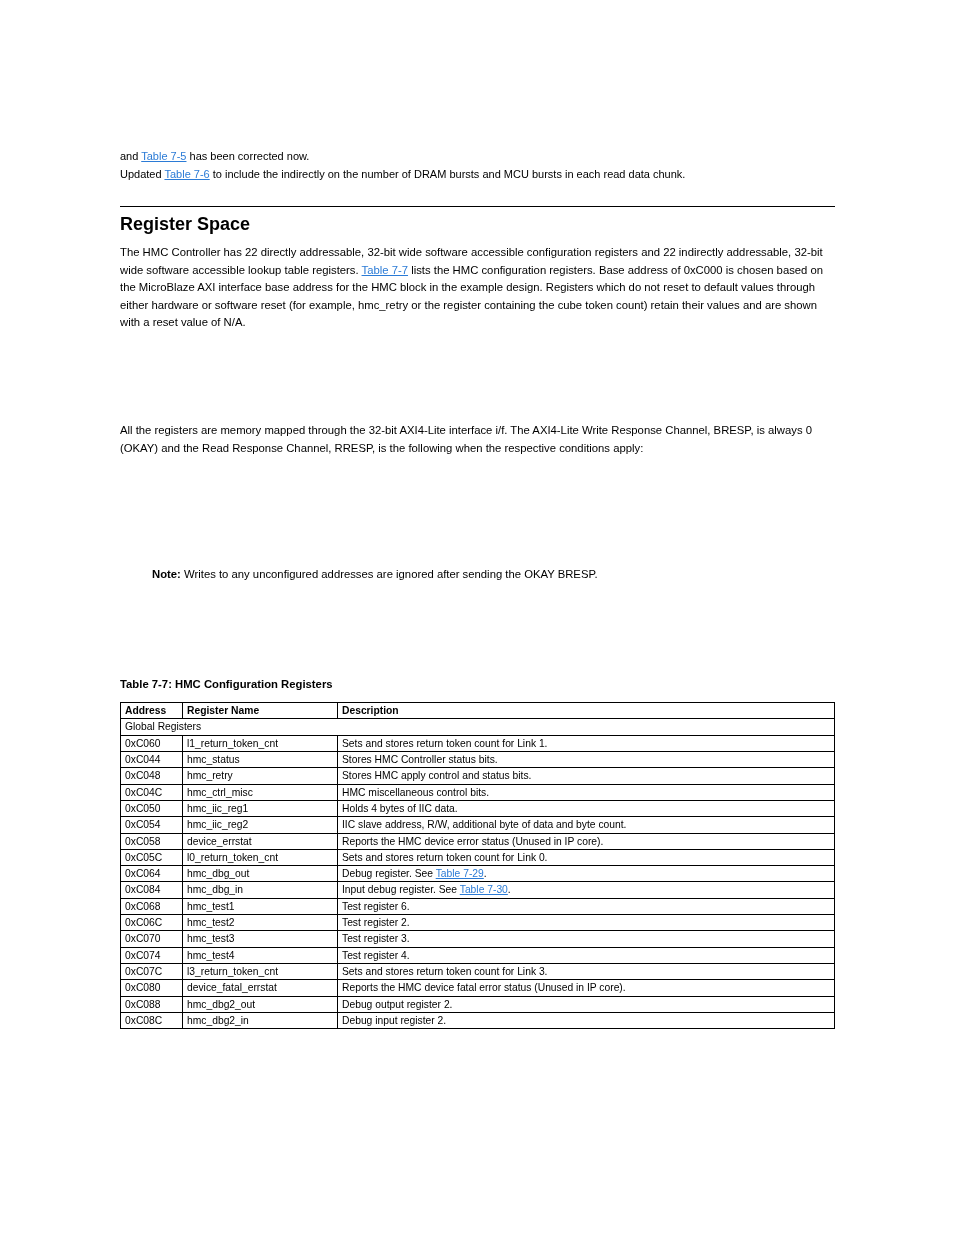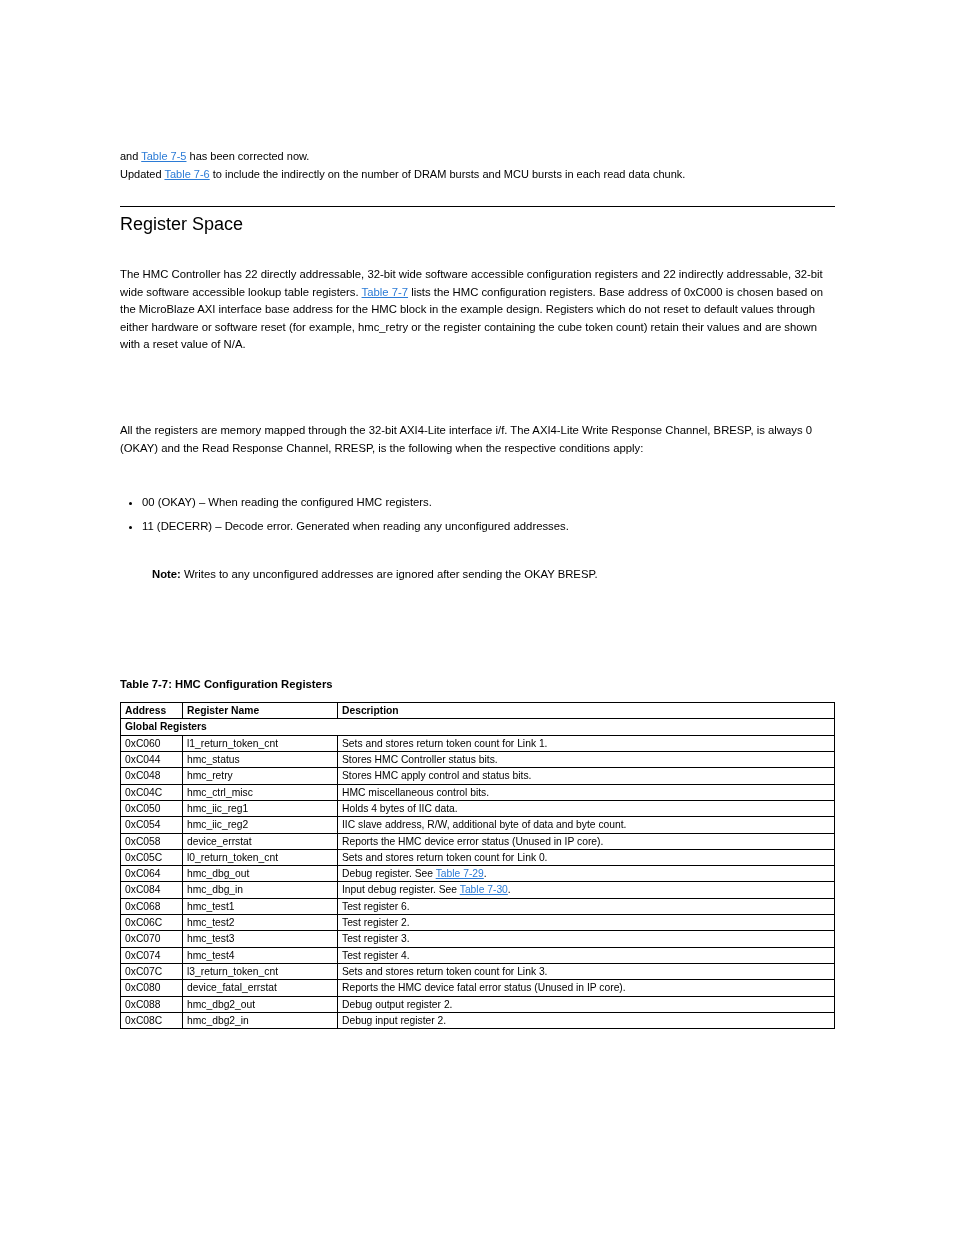--- a/index.html
+++ b/index.html
@@ -79,34 +79,30 @@
     <a class="link" href="#">Table 7-5</a>
     <span> has been corrected now.</span>
   </div>
   <div class="body-text" style="top:166px; font-size:11px;">
     <span>Updated </span>
     <a class="link" href="#">Table 7-6</a>
     <span> to include the indirectly on the number of DRAM bursts and MCU bursts in each read data chunk.</span>
   </div>
 
   <div class="rule" style="top:206px;"></div>
-  <div style="position:absolute; left:120px; top:214px; font-size:18px; font-weight:400;">Register Space</div>
-
-  <div class="body-text" style="top:266px;">
+  <div style="position:absolute; left:120px; top:214px; font-size:18px; font-weight:700;">Register Space</div>
+
+  <div class="body-text" style="top:244px;">
     <span>The HMC Controller has 22 directly addressable, 32-bit wide software accessible configuration registers and 22 indirectly addressable, 32-bit wide software accessible lookup table registers. </span>
     <a class="link" href="#">Table 7-7</a>
     <span> lists the HMC configuration registers. Base address of 0xC000 is chosen based on the MicroBlaze AXI interface base address for the HMC block in the example design. Registers which do not reset to default values through either hardware or software reset (for example, hmc_retry or the register containing the cube token count) retain their values and are shown with a reset value of N/A.</span>
   </div>
 
   <div class="body-text" style="top:422px;">All the registers are memory mapped through the 32-bit AXI4-Lite interface i/f. The AXI4-Lite Write Response Channel, BRESP, is always 0 (OKAY) and the Read Response Channel, RRESP, is the following when the respective conditions apply:</div>
 
-  <ul class="body-text" style="top:494px; margin:0; padding-left:22px;">
-    <li style="margin-bottom:6px;">00 (OKAY) – When reading the configured HMC registers.</li>
-    <li>11 (DECERR) – Decode error. Generated when reading any unconfigured addresses.</li>
-  </ul>
 
   <div class="body-text" style="top:566px;padding-left:32px;">
     <strong>Note:</strong>
     <span> Writes to any unconfigured addresses are ignored after sending the OKAY BRESP.</span>
   </div>
 
   <div class="table-caption" style="top:678px;">Table 7-7: HMC Configuration Registers</div>
 
   <table class="reg">
     <colgroup>
@@ -116,21 +112,21 @@
       </colgroup>
     <thead>
       <tr>
         <th>Address</th>
         <th>Register Name</th>
         <th>Description</th>
       </tr>
     </thead>
     <tbody>
       <tr>
-        <td colspan="3" style="font-weight:700;">Global Registers</td>
+        <td colspan="3" style="font-weight:400;">Global Registers</td>
       </tr>
       <tr>
           <td>0xC060</td>
           <td>l1_return_token_cnt</td>
           <td>Sets and stores return token count for Link 1.</td>
         </tr>
       <tr>
           <td>0xC044</td>
           <td>hmc_status</td>
           <td>Stores HMC Controller status bits.</td>

